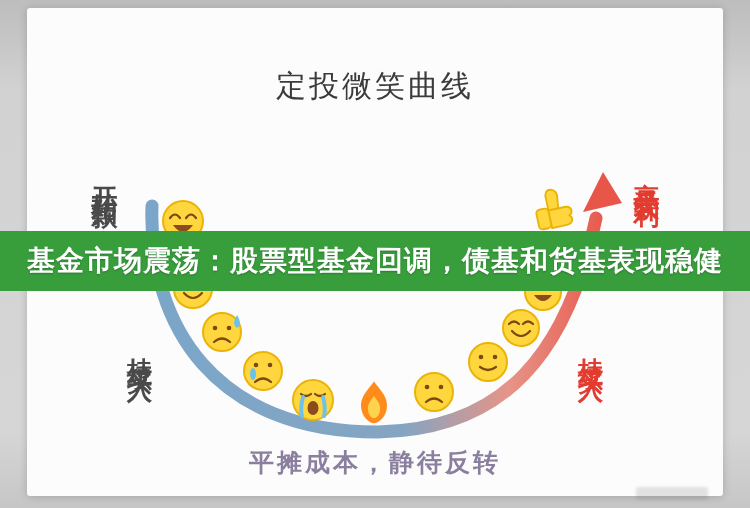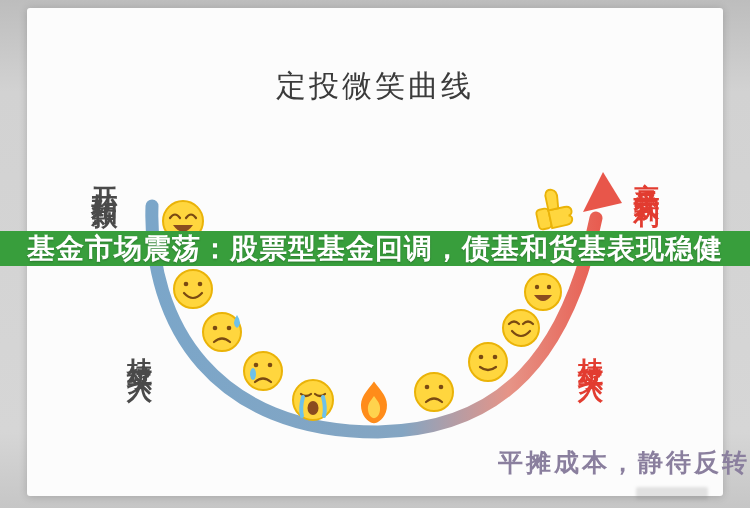--- a/index.html
+++ b/index.html
@@ -24,26 +24,26 @@
   .tearline{ fill:none; stroke:#6ec1ea; stroke-width:4; stroke-linecap:round; }
   .mouth-open { fill:#8a4b1f; }
 
   .vlabel { position:absolute; writing-mode:vertical-rl; text-orientation:upright;
             font-weight:700; font-size:26px; letter-spacing:6px; line-height:1; }
   .vlabel.tl { left:92px;  top:166px; }
   .vlabel.bl { left:127px; top:338px; font-size:25px; }
   .vlabel.tr { left:634px; top:162px; }
   .vlabel.br { left:578px; top:338px; font-size:25px; }
 
-  .banner { position:absolute; left:0; top:231px; width:750px; height:35px; z-index:5;
+  .banner { position:absolute; left:0; top:231px; width:750px; height:60px; z-index:5;
             display:flex; align-items:center; justify-content:center;
             color:#ffffff; font-size:28px; font-weight:700; letter-spacing:1px;
             text-shadow:0 1px 2px rgba(0,0,0,.25); }
 
-  .caption { position:absolute; left:0; top:446px; width:750px; text-align:right;
+  .caption { position:absolute; left:0; top:446px; width:750px; text-align:center;
              font-size:25px; font-weight:700; letter-spacing:3px; }
 
   .watermark { position:absolute; right:42px; bottom:8px; width:72px; height:13px;
                background:rgba(130,130,130,.22); border-radius:2px; filter:blur(1.5px); }
 </style>
 </head>
 <body>
 
 <div class="stage">
 

